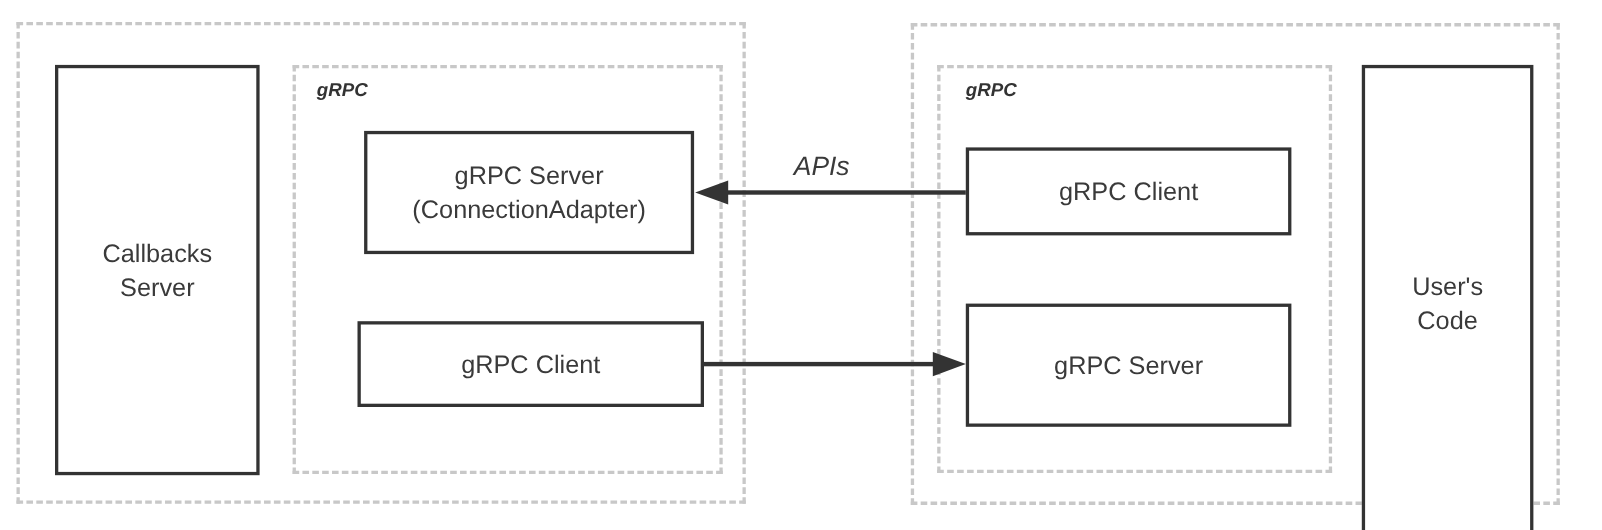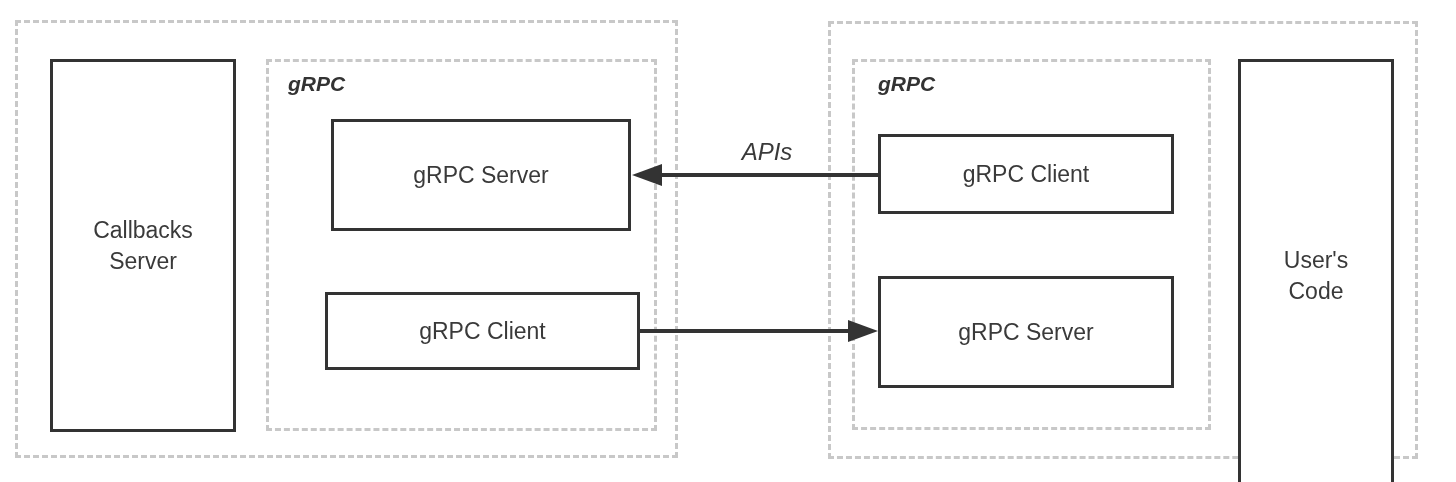--- a/index.html
+++ b/index.html
@@ -26,21 +26,21 @@
     flex-direction: column;
     align-items: center;
     justify-content: center;
     text-align: center;
     font-size: 23px;
     line-height: 31px;
     color: #3a3a3a;
   }
   .group-label {
     position: absolute;
-    font-size: 21px;
+    font-size: 17px;
     font-style: italic;
     font-weight: bold;
     color: #333333;
   }
   .arrow-line {
     position: absolute;
     height: 4px;
     background: #333333;
   }
   .arrow-head {
@@ -78,21 +78,21 @@
   .outer-right  { left: 828px; top: 21px;  width: 590px; height: 438px; }
   .inner-right  { left: 852px; top: 59px;  width: 359px; height: 371px; }
   .label-right  { left: 878px; top: 72px; }
   .client-right { left: 878px; top: 134px; width: 296px; height: 80px; }
   .handler-box  { left: 878px; top: 276px; width: 296px; height: 112px; }
   .usercode-box { left: 1238px; top: 59px; width: 156px; height: 434px; }
 
   
   .apis-line      { left: 656px; top: 173px; width: 222px; }
   .apis-head      { left: 632px; top: 164px; }
-  .apis-label     { left: 652px; top: 138px; width: 230px; }
+  .apis-label     { left: 632px; top: 138px; width: 230px; }
   .callbacks-line { left: 639px; top: 329px; width: 212px; }
   .callbacks-head { left: 848px; top: 320px; }
   .callbacks-label{ left: 632px; top: 294px; width: 246px; }
 </style>
 </head>
 <body>
 
 <div class="canvas">
 
   <div class="dashed-box outer-left"></div>
@@ -100,20 +100,21 @@
   <div class="solid-box process-box">
     <span>Callbacks</span>
     <span>Server</span>
   </div>
 
   <div class="dashed-box inner-left"></div>
   <div class="group-label label-left">gRPC</div>
 
   <div class="solid-box adapter-box">
     <span>gRPC Server</span>
+    <span>(ConnectionAdapter)</span>
   </div>
 
   <div class="solid-box client-left">
     <span>gRPC Client</span>
   </div>
 
   <div class="dashed-box outer-right"></div>
 
   <div class="dashed-box inner-right"></div>
   <div class="group-label label-right">gRPC</div>

